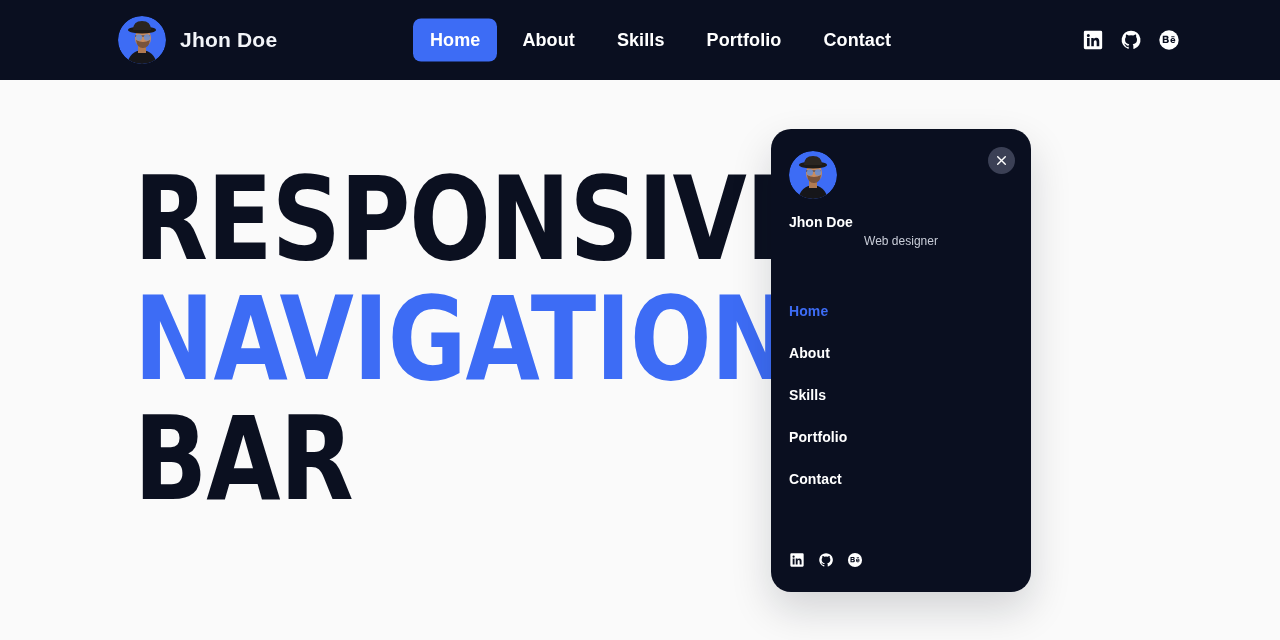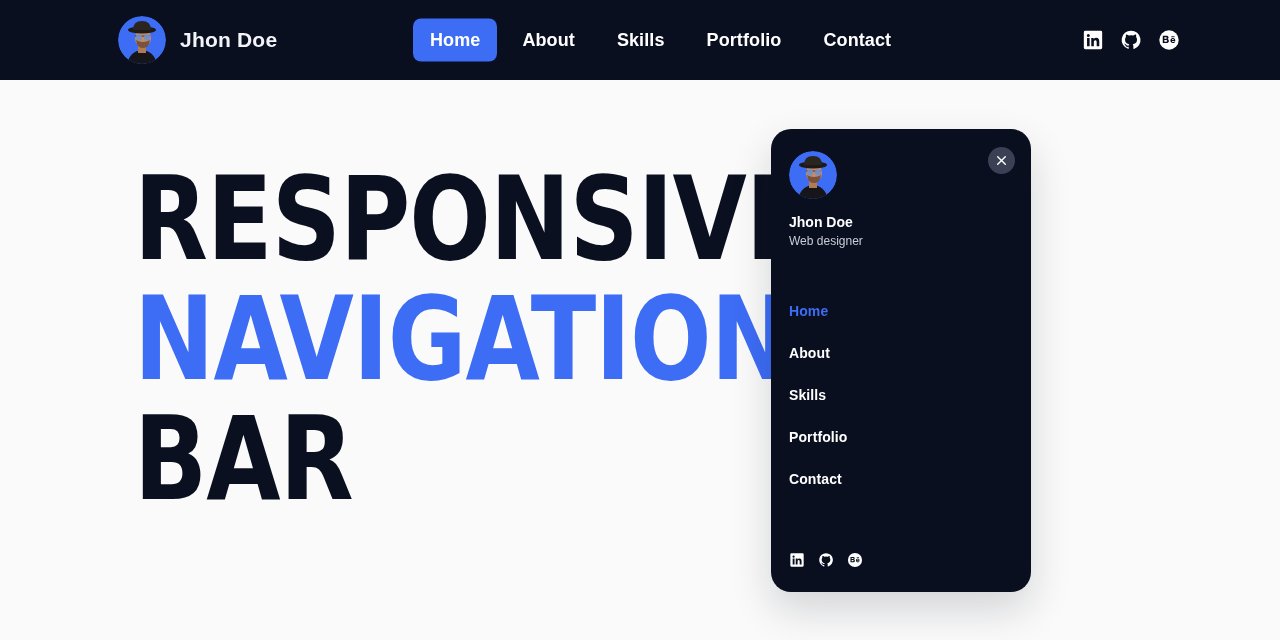--- a/index.html
+++ b/index.html
@@ -166,20 +166,21 @@
     font-weight: 700;
     line-height: 1.3;
   }
 
   .panel-role {
     color: #c9cdd8;
     font-size: 12px;
     font-weight: 400;
     line-height: 1.4;
     margin-top: 2px;
+    text-align: center;
   }
 
   .panel-menu {
     margin-top: 48px;
     display: flex;
     flex-direction: column;
   }
 
   .panel-menu-item {
     color: #ffffff;

